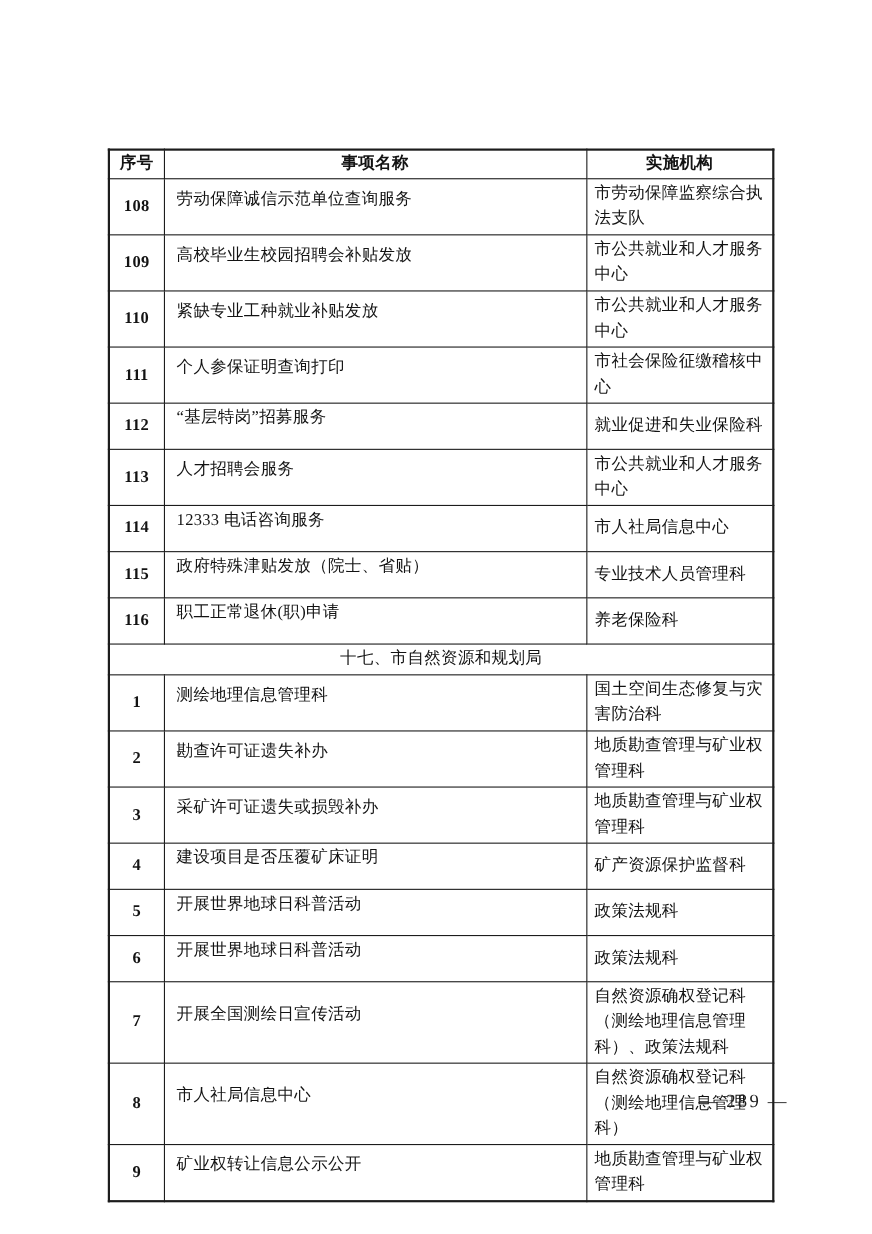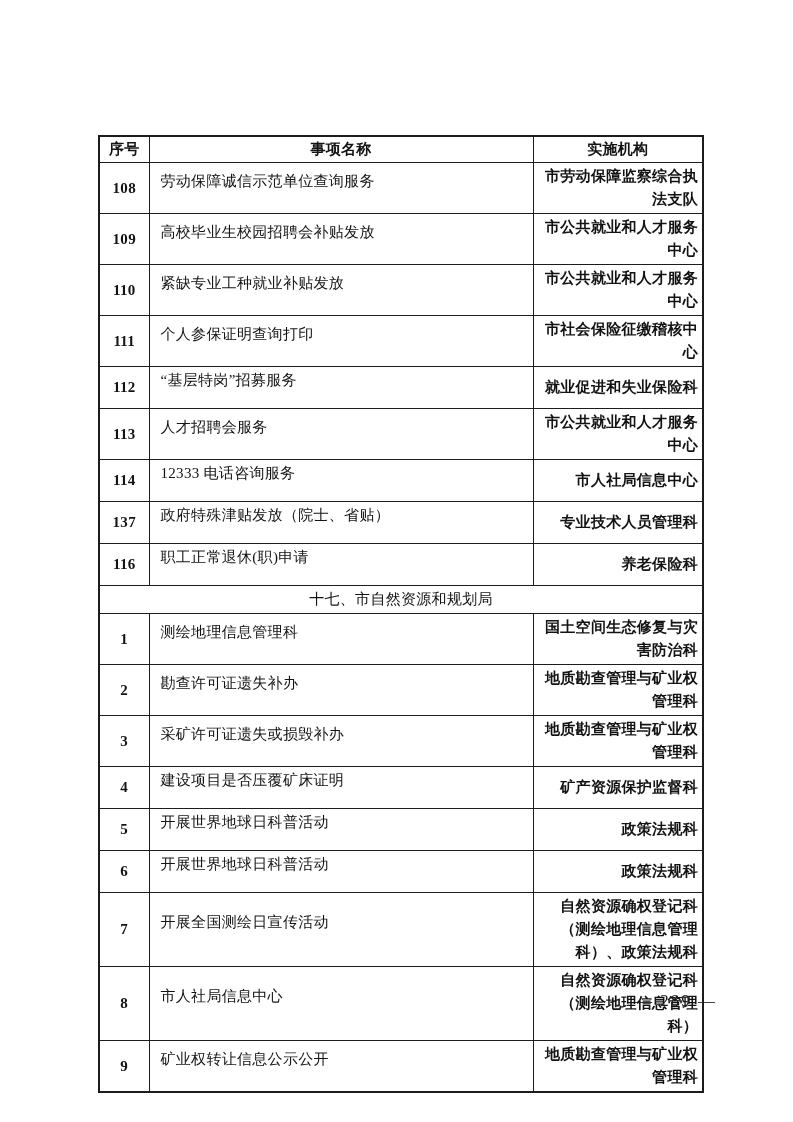--- a/index.html
+++ b/index.html
@@ -40,23 +40,22 @@
     text-align: center;
     height: 24px;
     padding: 1px 2px;
     font-weight: bold;
   }
   .cell-name {
     text-align: left;
     padding: 2px 8px 16px 11px;
   }
   .cell-agency {
-    text-align: right;
+    text-align: left;
     padding: 2px 4px 2px 7px;
-    font-weight: bold;
   }
   .section-title {
     text-align: center;
     height: 28px;
     padding: 2px 4px;
     letter-spacing: 1px;
     margin-top: 16px;
   }
   .page-number {
     position: absolute;
@@ -116,21 +115,21 @@
         <td class="cell-num">113</td>
         <td class="cell-name">人才招聘会服务</td>
         <td class="cell-agency">市公共就业和人才服务中心</td>
       </tr>
       <tr>
         <td class="cell-num">114</td>
         <td class="cell-name">12333 电话咨询服务</td>
         <td class="cell-agency">市人社局信息中心</td>
       </tr>
       <tr>
-        <td class="cell-num">137</td>
+        <td class="cell-num">115</td>
         <td class="cell-name">政府特殊津贴发放（院士、省贴）</td>
         <td class="cell-agency">专业技术人员管理科</td>
       </tr>
       <tr>
         <td class="cell-num">116</td>
         <td class="cell-name">职工正常退休(职)申请</td>
         <td class="cell-agency">养老保险科</td>
       </tr>
       <tr>
         <td colspan="3" class="section-title">十七、市自然资源和规划局</td>

